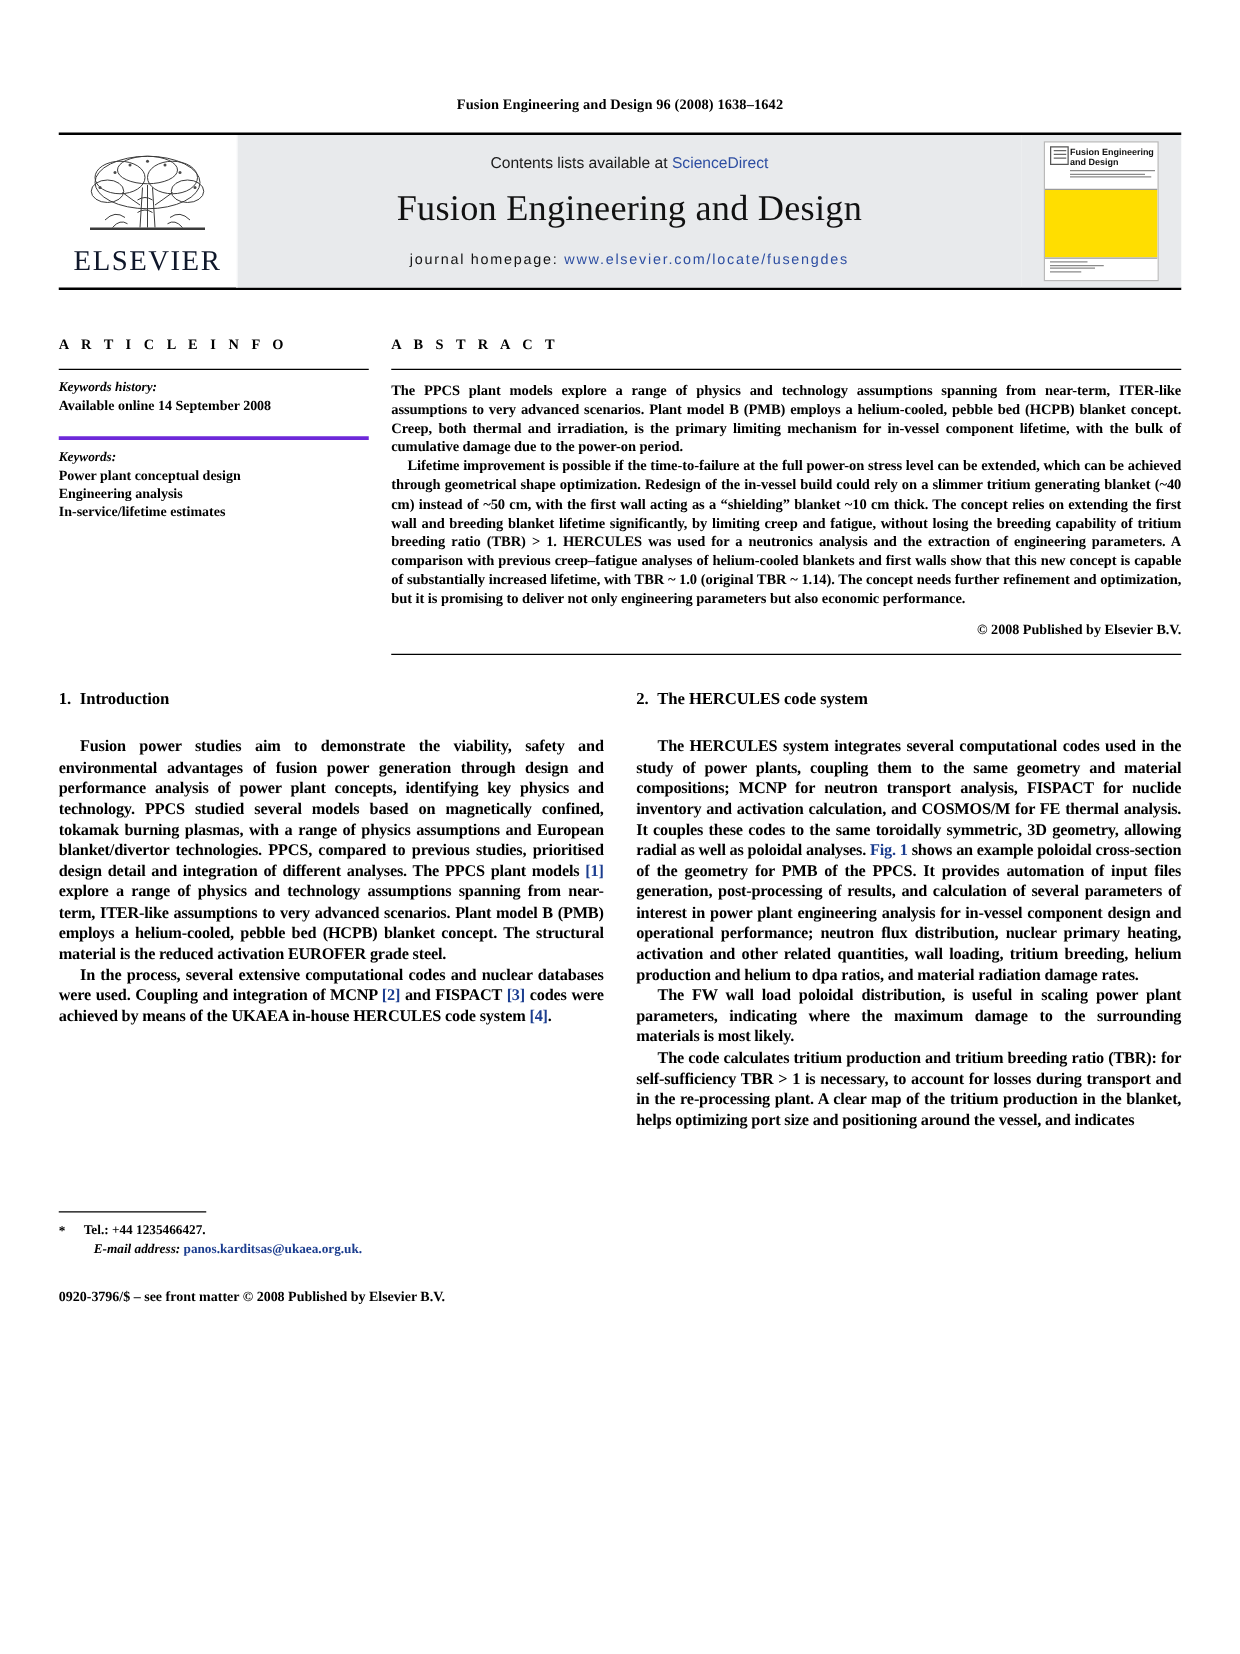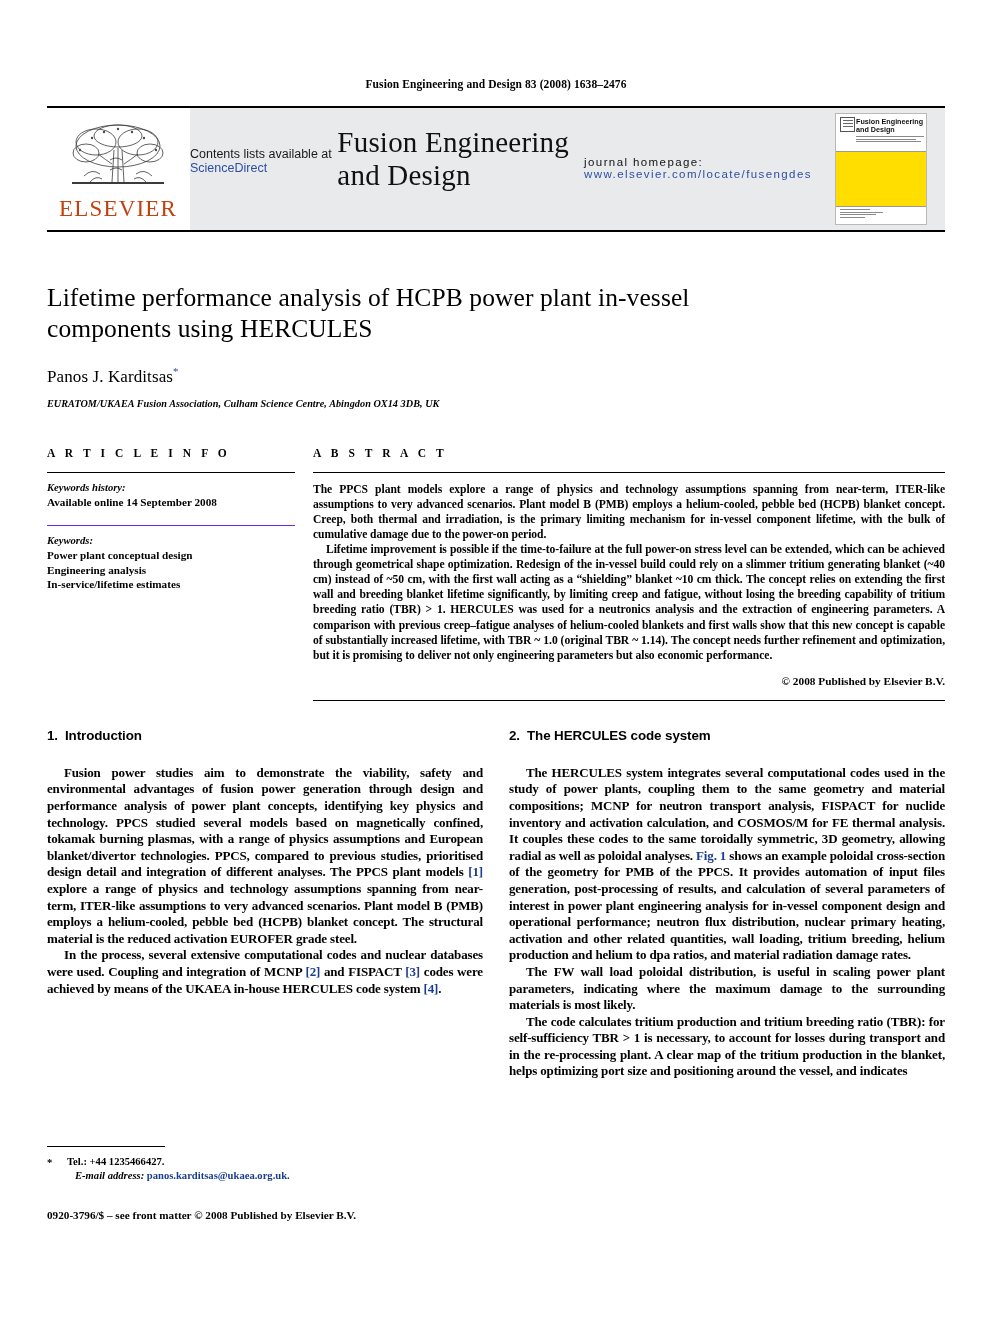--- a/index.html
+++ b/index.html
@@ -51,32 +51,32 @@
     padding-top: 2px;
     box-sizing: border-box;
   }
   .elsevier-tree {
     width: 104px;
     height: 74px;
     display: block;
   }
   .elsevier-word {
     font-family: "Liberation Serif", serif;
-    color: #c2410c;
+    color: #0f172a;
     font-size: 23px;
     letter-spacing: 1.2px;
     line-height: 1;
     margin-top: 3px;
   }
   .mast-center {
     flex: 1 1 auto;
     background: #e8eaec;
     border-left: 1px solid #ffffff;
     display: flex;
-    flex-direction: row;
+    flex-direction: column;
     align-items: center;
     justify-content: center;
     padding: 6px 0 8px 0;
     box-sizing: border-box;
   }
   .contents-line {
     font-family: "Liberation Sans", sans-serif;
     font-size: 12.5px;
     color: #1a1a1a;
     margin-bottom: 14px;
@@ -233,21 +233,21 @@
     font-weight: bold;
     font-size: 11.5px;
     letter-spacing: 3.6px;
     margin-bottom: 13px;
   }
   .rule-top {
     border-top: 1.6px solid #000;
     padding-top: 9px;
   }
   .rule-mid {
-    border-top: 1px solid #6d28d9;
+    border-top: 3px solid #6d28d9;
     margin-top: 16px;
     padding-top: 9px;
   }
   .info-label {
     font-size: 10.6px;
     font-style: italic;
     font-weight: bold;
     margin: 0 0 2px 0;
   }
   .info-item {
@@ -281,21 +281,21 @@
     margin-top: 27px;
     display: flex;
     gap: 26px;
   }
   .bcol {
     width: 436px;
     flex: 0 0 436px;
     position: relative;
   }
   .body-head {
-    font-family: Liberation Sans, sans-serif;
+    font-family: Liberation Serif, serif;
     font-size: 13.4px;
     font-weight: bold;
     margin: 0 0 22px 0;
     letter-spacing: -0.1px;
   }
   .body-head .num { margin-right: 7px; }
   .body-text {
     font-size: 13px;
     line-height: 16.6px;
     text-align: justify;
@@ -351,21 +351,21 @@
     line-height: 15.2px;
     font-weight: bold;
   }
   .issn-block .doi-link { color: #1b3d8f; }
 </style>
 </head>
 <body>
 
 <div class="page">
 
-  <div class="running-head">Fusion Engineering and Design 83 (2008) 1638–2476</div>
+  <div class="running-head">Fusion Engineering and Design 96 (2008) 1638–1642</div>
 
   <div class="masthead">
 
     <div class="mast-logo">
       <svg class="elsevier-tree" viewBox="0 0 104 74">
         <g fill="none" stroke="#3b3b3b" stroke-width="0.8">
           <ellipse cx="52" cy="26" rx="42" ry="21"></ellipse>
           <ellipse cx="30" cy="22" rx="20" ry="13"></ellipse>
           <ellipse cx="72" cy="22" rx="20" ry="13"></ellipse>
           <ellipse cx="52" cy="16" rx="24" ry="11"></ellipse>
@@ -421,27 +421,20 @@
             <i></i>
             <i></i>
             <i></i>
             <i></i>
           </div>
       </div>
     </div>
 
   </div>
 
-  <div class="title-block">
-    <h1 class="paper-title">Lifetime performance analysis of HCPB power plant in-vessel components using HERCULES</h1>
-    <div class="authors">
-      <span>Panos J. Karditsas</span><sup>*</sup>
-    </div>
-    <div class="affiliation">EURATOM/UKAEA Fusion Association, Culham Science Centre, Abingdon OX14 3DB, UK</div>
-  </div>
 
   <div class="info-abstract">
 
     <div class="col-info">
       <div class="sec-head">A R T I C L E   I N F O</div>
       <div class="rule-top">
         <p class="info-label">Keywords history:</p>
         <p class="info-item">Available online 14 September 2008</p>
       </div>
       <div class="rule-mid">

